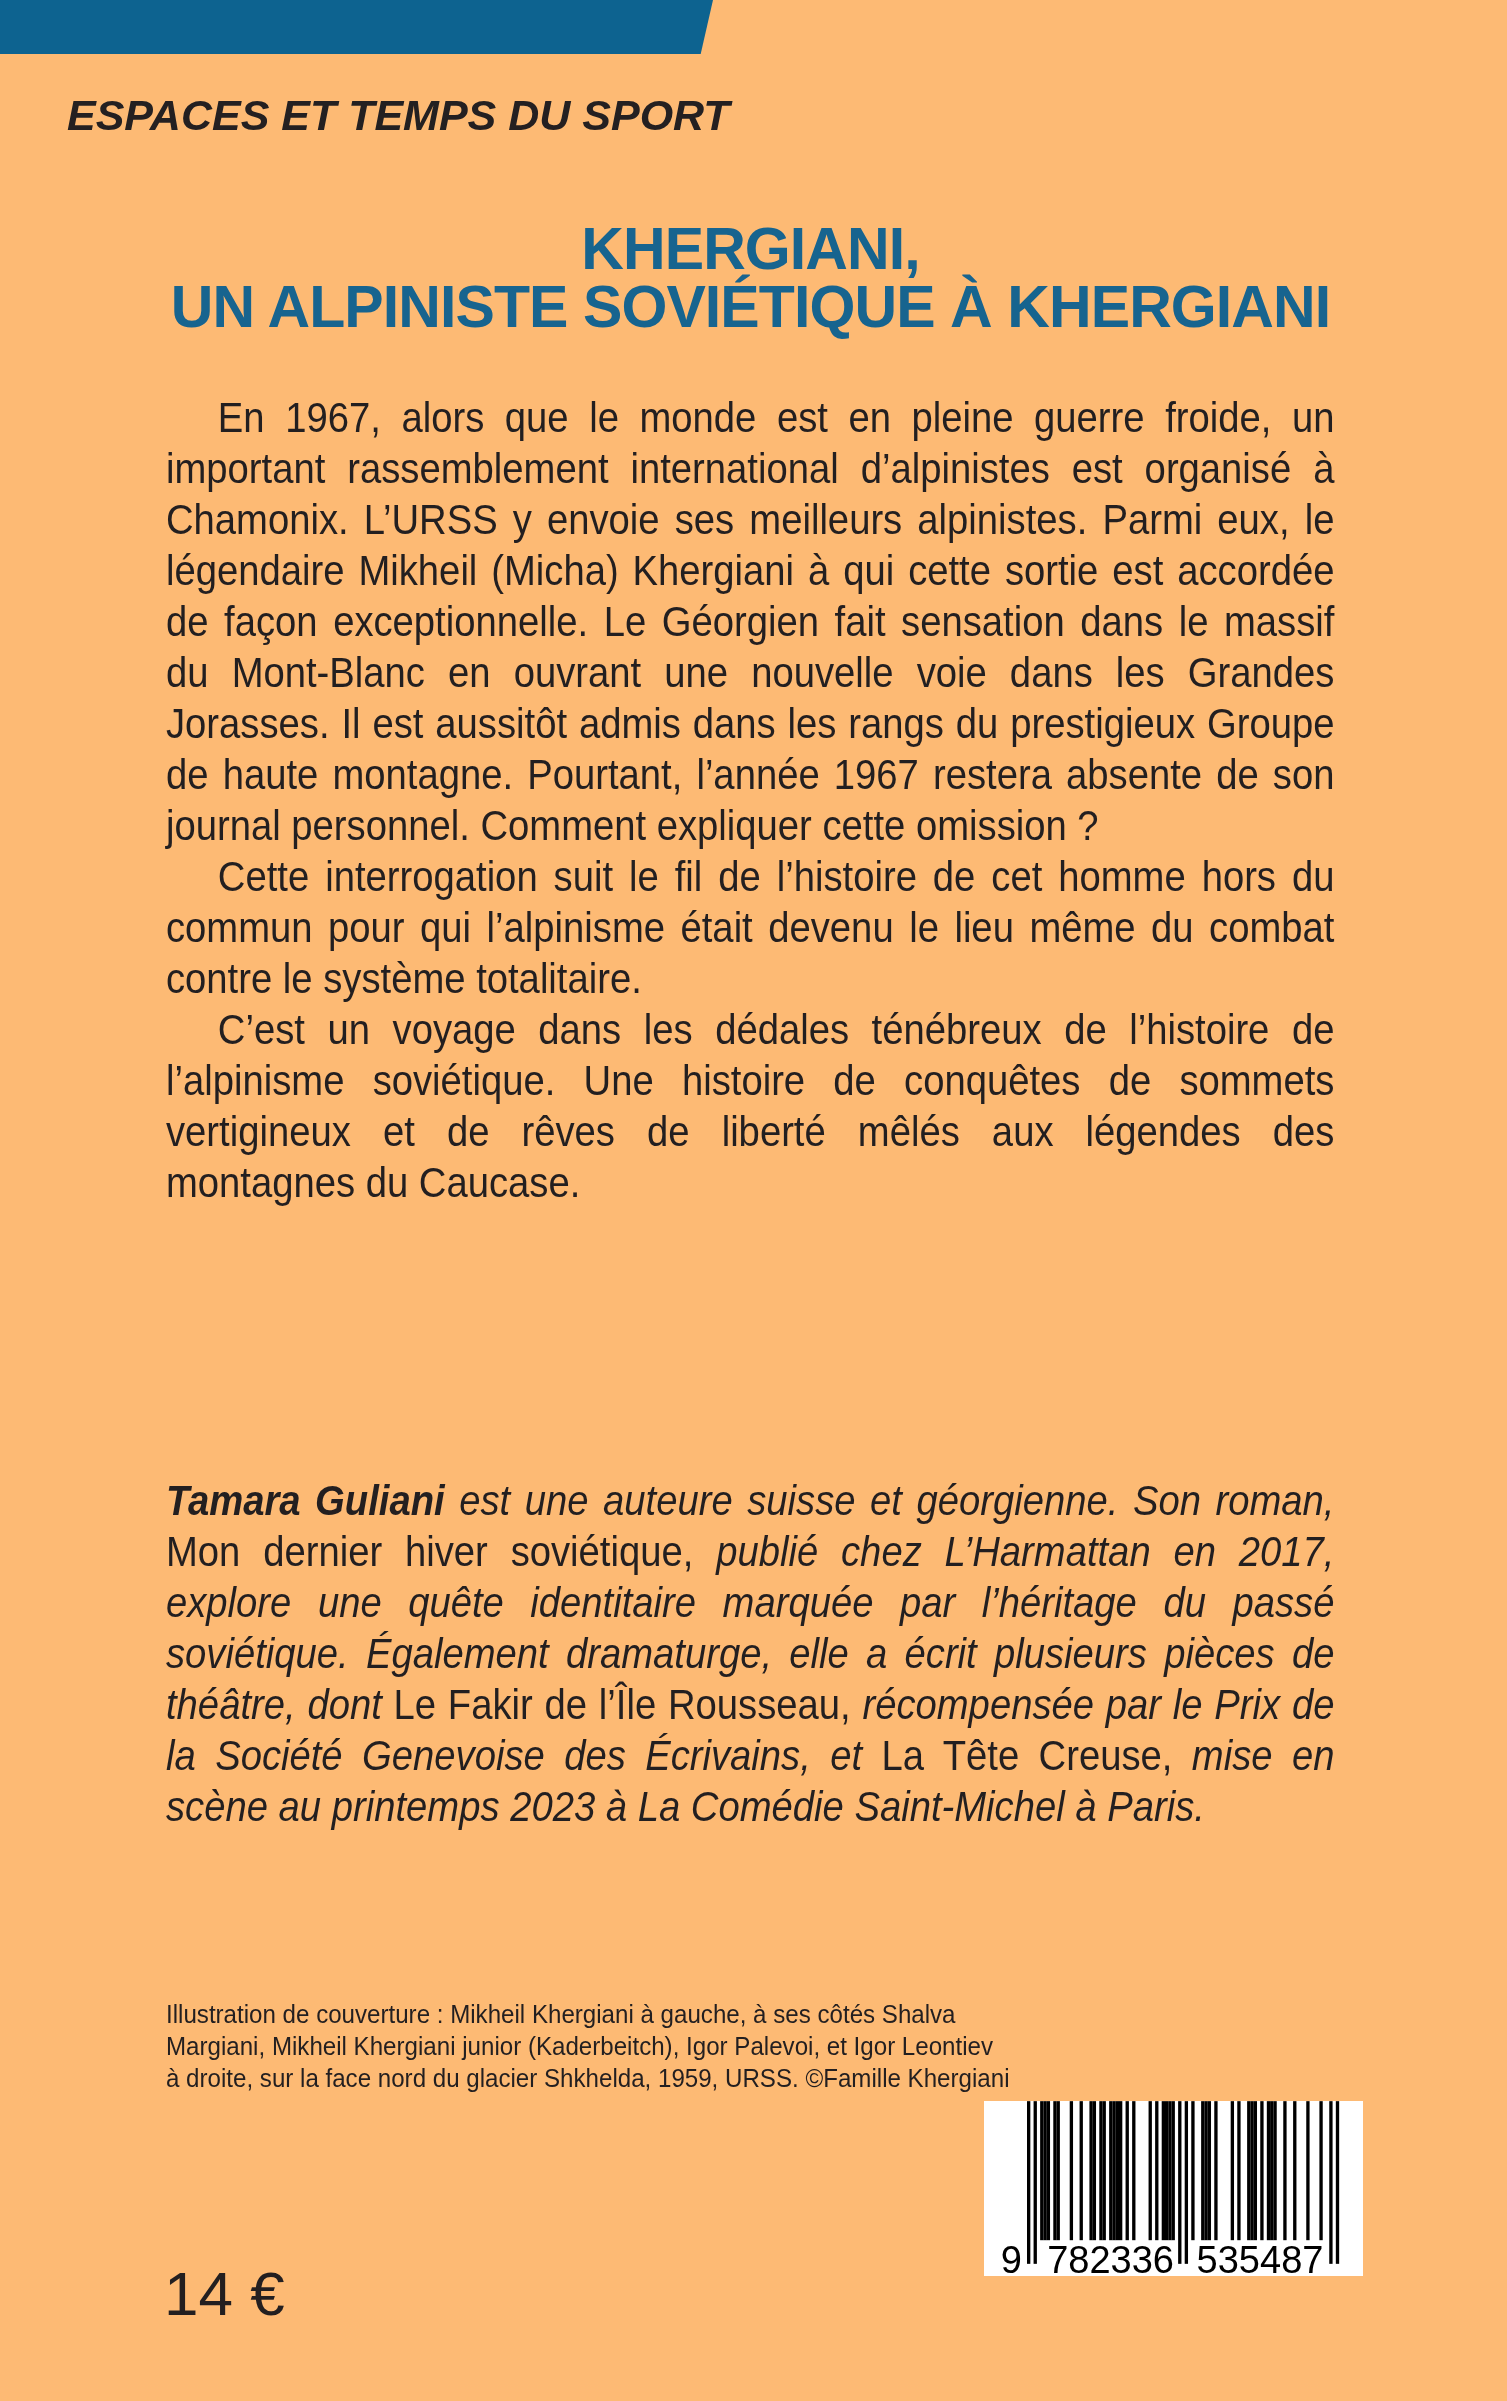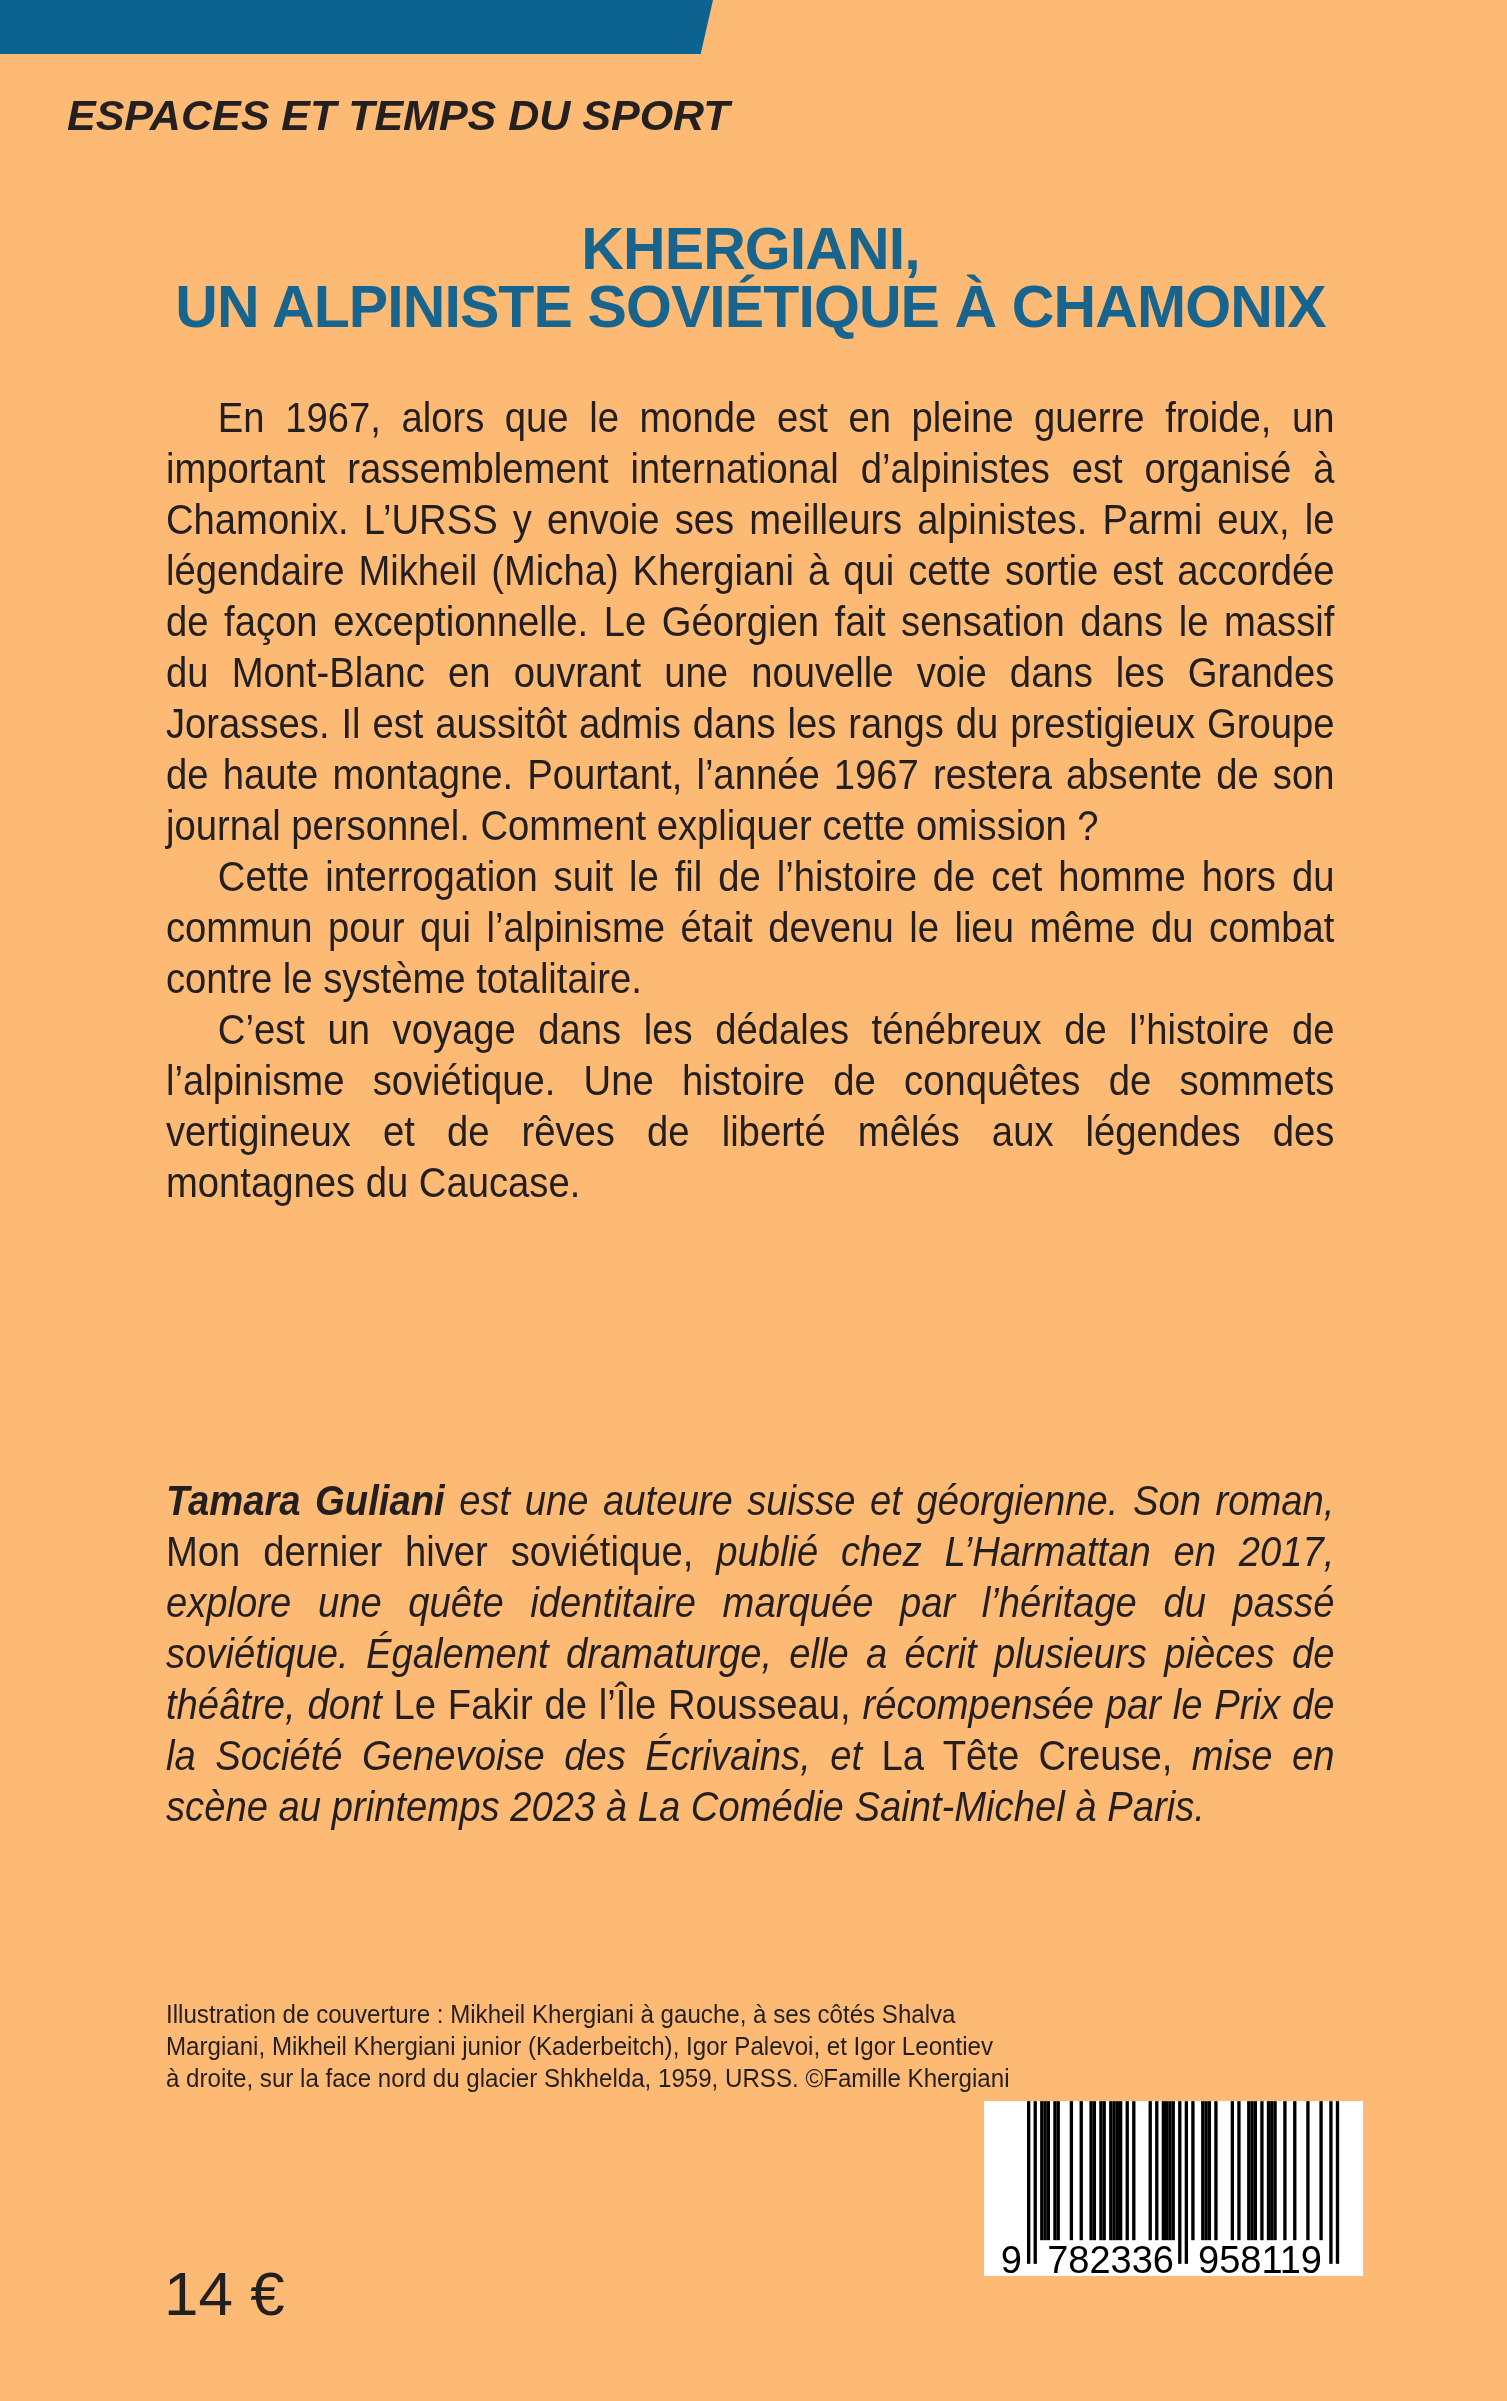--- a/index.html
+++ b/index.html
@@ -92,21 +92,21 @@
 </head>
 <body>
 
 <div class="page">
 
   <div class="band-top"></div>
 
   <div class="collection">ESPACES ET TEMPS DU SPORT</div>
 
   <div class="title-line l1">KHERGIANI,</div>
-  <div class="title-line l2">UN ALPINISTE SOVIÉTIQUE À CHAMONIX</div>
+  <div class="title-line l2">UN ALPINISTE SOVIÉTIQUE À KHERGIANI</div>
 
   <div class="synopsis condense">
     <p>En 1967, alors que le monde est en pleine guerre froide, un important rassemblement international d’alpinistes est organisé à Chamonix. L’URSS y envoie ses meilleurs alpinistes. Parmi eux, le légendaire Mikheil (Micha) Khergiani à qui cette sortie est accordée de façon exceptionnelle. Le Géorgien fait sensation dans le massif du Mont-Blanc en ouvrant une nouvelle voie dans les Grandes Jorasses. Il est aussitôt admis dans les rangs du prestigieux Groupe de haute montagne. Pourtant, l’année 1967 restera absente de son journal personnel. Comment expliquer cette omission ?</p>
     <p>Cette interrogation suit le fil de l’histoire de cet homme hors du commun pour qui l’alpinisme était devenu le lieu même du combat contre le système totalitaire.</p>
     <p>C’est un voyage dans les dédales ténébreux de l’histoire de l’alpinisme soviétique. Une histoire de conquêtes de sommets vertigineux et de rêves de liberté mêlés aux légendes des montagnes du Caucase.</p>
   </div>
 
   <div class="bio condense"><span class="seg bold-italic">Tamara Guliani</span><span class="seg italic"> est une auteure suisse et géorgienne. Son roman, </span><span class="seg roman">Mon dernier hiver soviétique,</span><span class="seg italic"> publié chez L’Harmattan en 2017, explore une quête identitaire marquée par l’héritage du passé soviétique. Également dramaturge, elle a écrit plusieurs pièces de théâtre, dont </span><span class="seg roman">Le Fakir de l’Île Rousseau,</span><span class="seg italic"> récompensée par le Prix de la Société Genevoise des Écrivains, et </span><span class="seg roman">La Tête Creuse,</span><span class="seg italic"> mise en scène au printemps 2023 à La Comédie Saint-Michel à Paris.</span></div>
 
   <div class="credit condense">Illustration de couverture : Mikheil Khergiani à gauche, à ses côtés Shalva Margiani, Mikheil Khergiani junior (Kaderbeitch), Igor Palevoi, et Igor Leontiev à droite, sur la face nord du glacier Shkhelda, 1959, URSS. ©Famille Khergiani</div>
@@ -159,17 +159,17 @@
           <rect x="260.53" y="0" width="3.52" height="147" fill="#000"></rect>
           <rect x="270.95" y="0" width="3.52" height="147" fill="#000"></rect>
           <rect x="281.37" y="0" width="3.52" height="147" fill="#000"></rect>
           <rect x="295.26" y="0" width="3.52" height="147" fill="#000"></rect>
           <rect x="309.16" y="0" width="3.52" height="147" fill="#000"></rect>
           <rect x="319.58" y="0" width="3.52" height="172" fill="#000"></rect>
           <rect x="326.53" y="0" width="3.52" height="172" fill="#000"></rect>
         </svg></div>
     <div class="bc-digit bc-prefix">9</div>
     <div class="bc-digit bc-g1">782336</div>
-    <div class="bc-digit bc-g2">958119</div>
+    <div class="bc-digit bc-g2">535487</div>
   </div>
 
 </div>
 
 
 </body></html>

